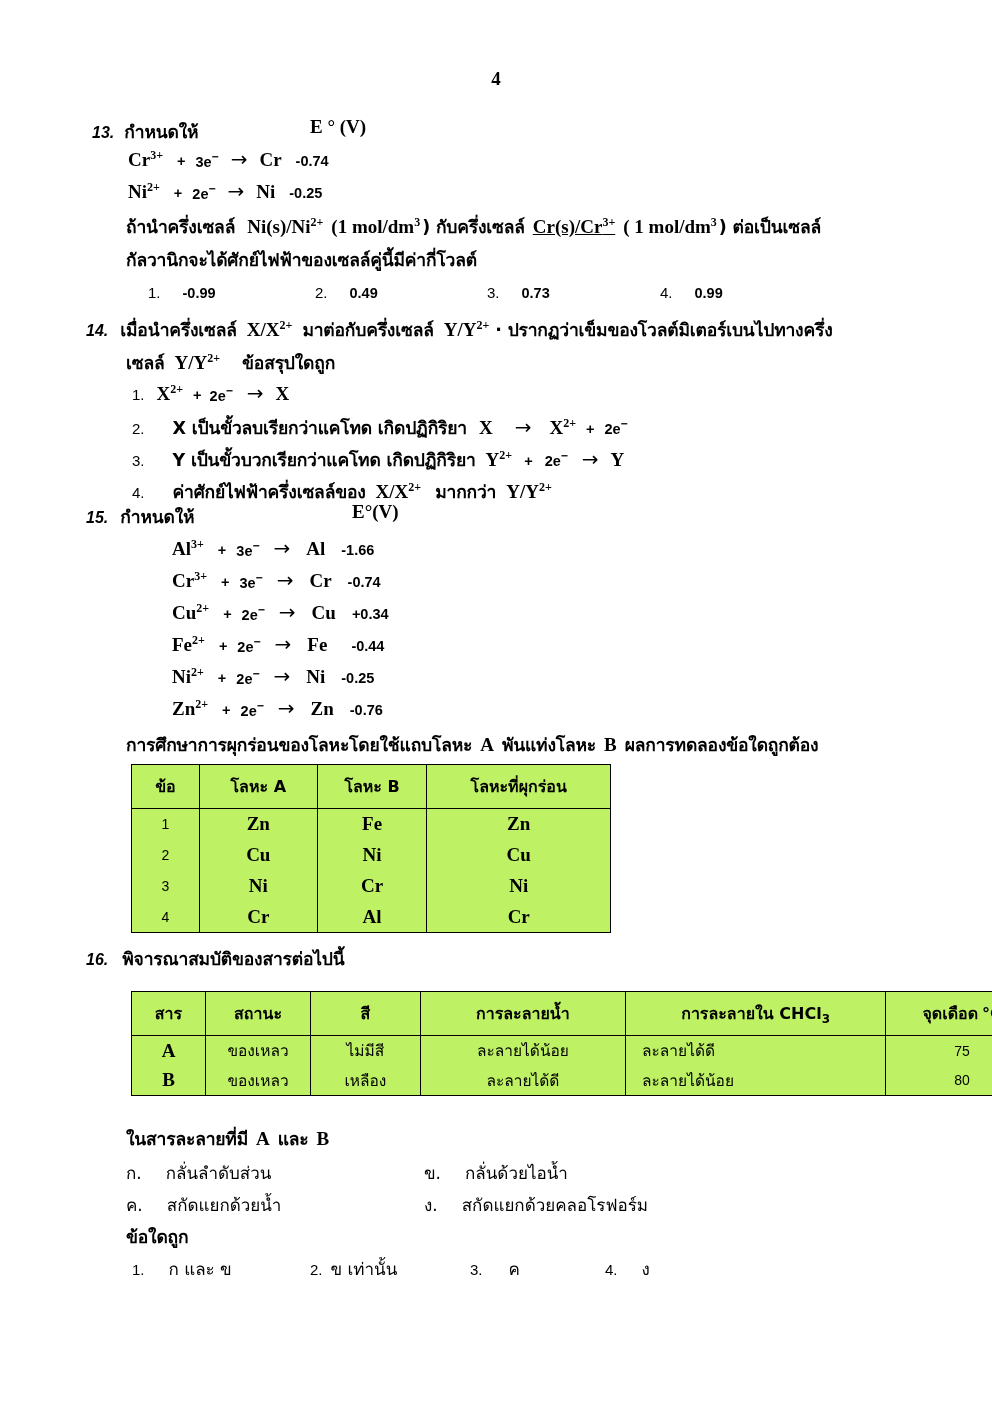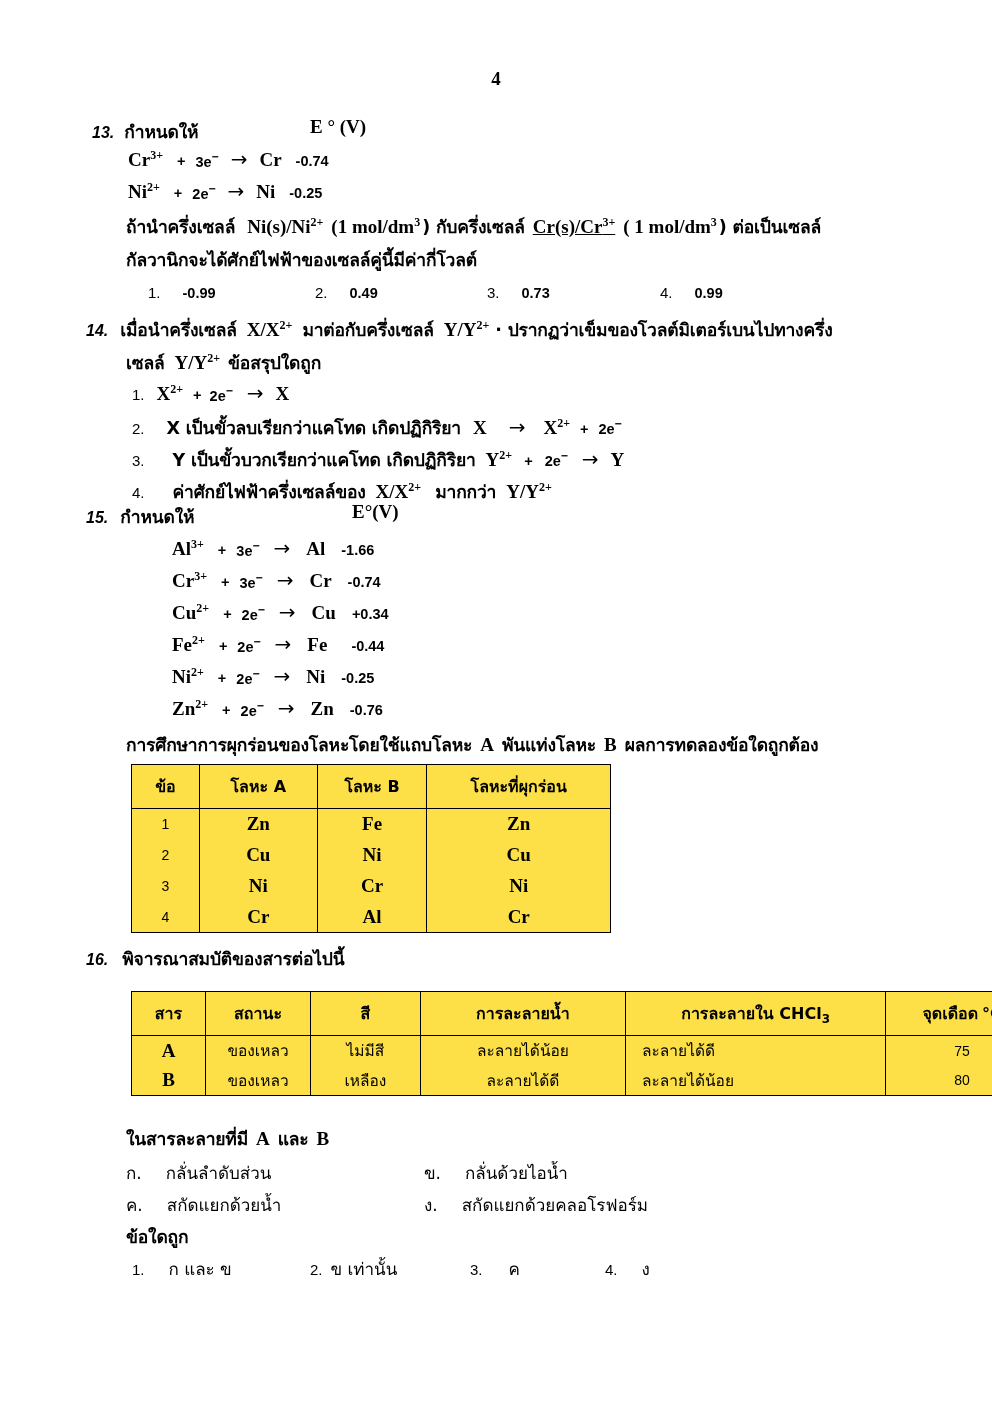--- a/index.html
+++ b/index.html
@@ -71,21 +71,21 @@
     font-family: "DejaVu Sans", sans-serif;
     font-weight: normal;
     font-size: 20px;
     line-height: 1;
   }
 
   
   table.exam {
     position: absolute;
     border-collapse: collapse;
-    background: #fde047;
+    background: #bef264;
   }
   table.exam th, table.exam td {
     border: 1.5px solid #000;
     padding: 0;
     text-align: center;
     vertical-align: middle;
   }
   table.exam th {
     font-family: "DejaVu Sans", "Liberation Sans", sans-serif;
     font-weight: bold;
@@ -212,35 +212,35 @@
       <span class="thai" style="margin-left:12px;">เมื่อนำครึ่งเซลล์</span>
       <span class="sym" style="margin-left:10px;"><span>X/X</span><sup>2+</sup></span>
       <span class="thai" style="margin-left:10px;">มาต่อกับครึ่งเซลล์</span>
       <span class="sym" style="margin-left:10px;"><span>Y/Y</span><sup>2+</sup></span>
       <span class="thai" style="margin-left:6px;">· ปรากฏว่าเข็มของโวลต์มิเตอร์เบนไปทางครึ่ง</span>
     </div>
 
     <div class="row" style="left:126px; top:33px;">
       <span class="thai">เซลล์</span>
       <span class="sym" style="margin-left:10px;"><span>Y/Y</span><sup>2+</sup></span>
-      <span class="thai" style="margin-left:8px;font-family:Liberation Serif, serif;">ข้อสรุปใดถูก</span>
+      <span class="thai" style="margin-left:22px;font-family:Liberation Serif, serif;">ข้อสรุปใดถูก</span>
     </div>
 
     <div class="row" style="left:132px; top:66px;">
       <span class="optnum">1.</span>
       <span class="sym" style="margin-left:12px;">X<sup>2+</sup></span>
       <span class="small-num" style="margin-left:10px;">+</span>
       <span class="small-num" style="margin-left:8px;">2e<sup>−</sup></span>
       <span class="arrow" style="margin-left:14px;">→</span>
       <span class="sym" style="margin-left:12px;">X</span>
     </div>
 
     <div class="row" style="left:132px; top:98px;">
       <span class="optnum">2.</span>
-      <span class="thai" style="margin-left:22px;">X เป็นขั้วลบเรียกว่าแคโทด เกิดปฏิกิริยา</span>
+      <span class="thai" style="margin-left:28px;">X เป็นขั้วลบเรียกว่าแคโทด เกิดปฏิกิริยา</span>
       <span class="sym" style="margin-left:12px;">X</span>
       <span class="arrow" style="margin-left:22px;">→</span>
       <span class="sym" style="margin-left:18px;">X<sup>2+</sup></span>
       <span class="small-num" style="margin-left:10px;">+</span>
       <span class="small-num" style="margin-left:10px;">2e<sup>−</sup></span>
     </div>
 
     <div class="row" style="left:132px; top:130px;">
       <span class="optnum">3.</span>
       <span class="thai" style="margin-left:28px;">Y เป็นขั้วบวกเรียกว่าแคโทด เกิดปฏิกิริยา</span>

